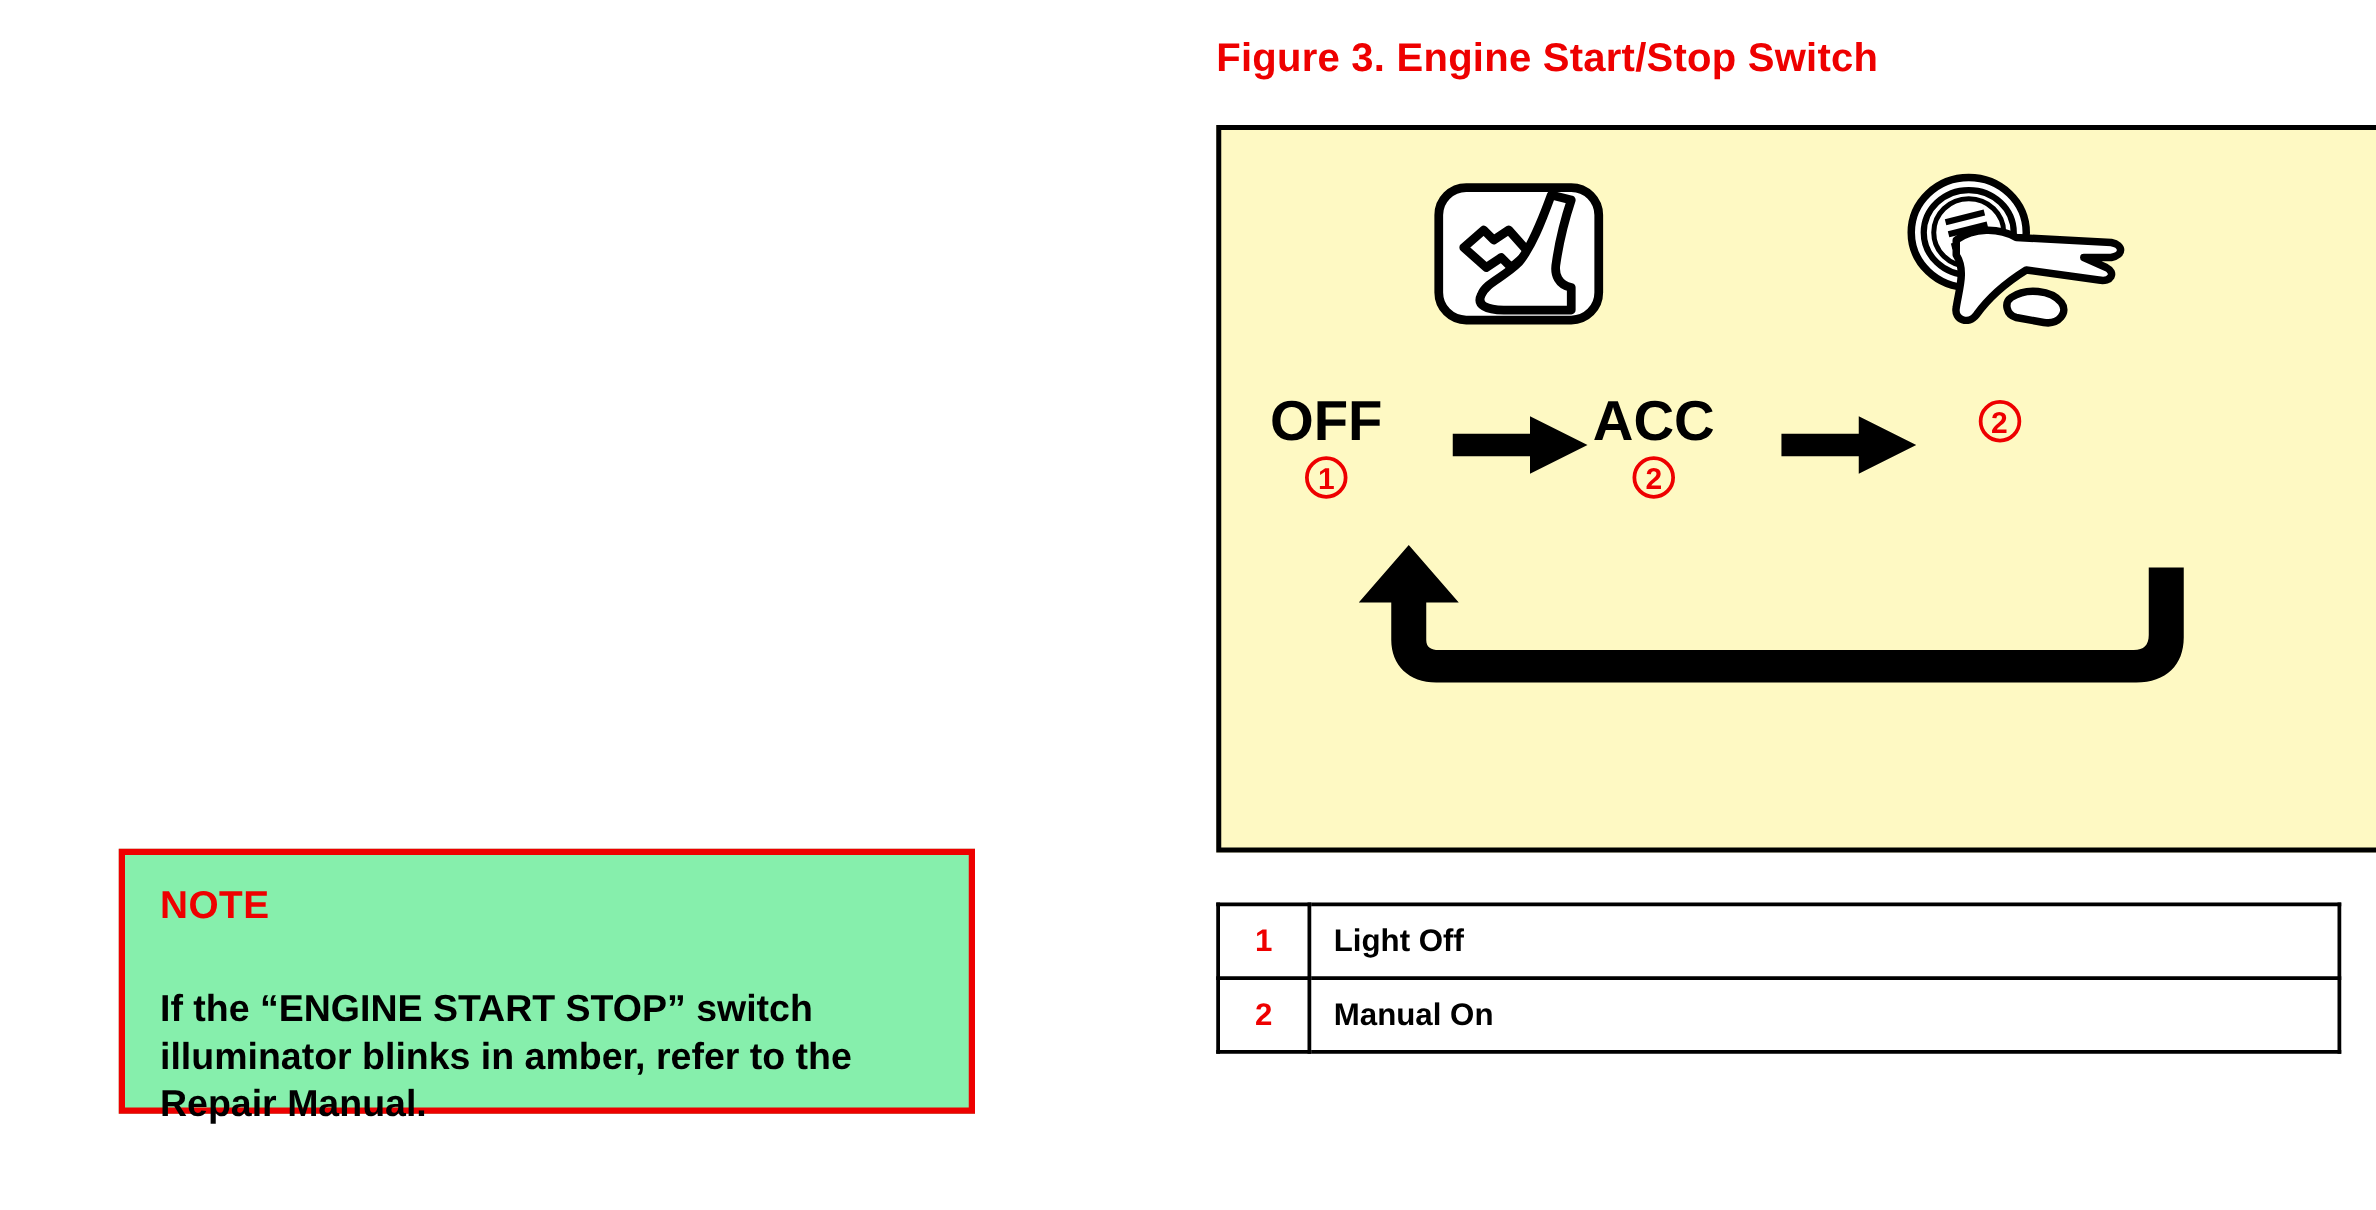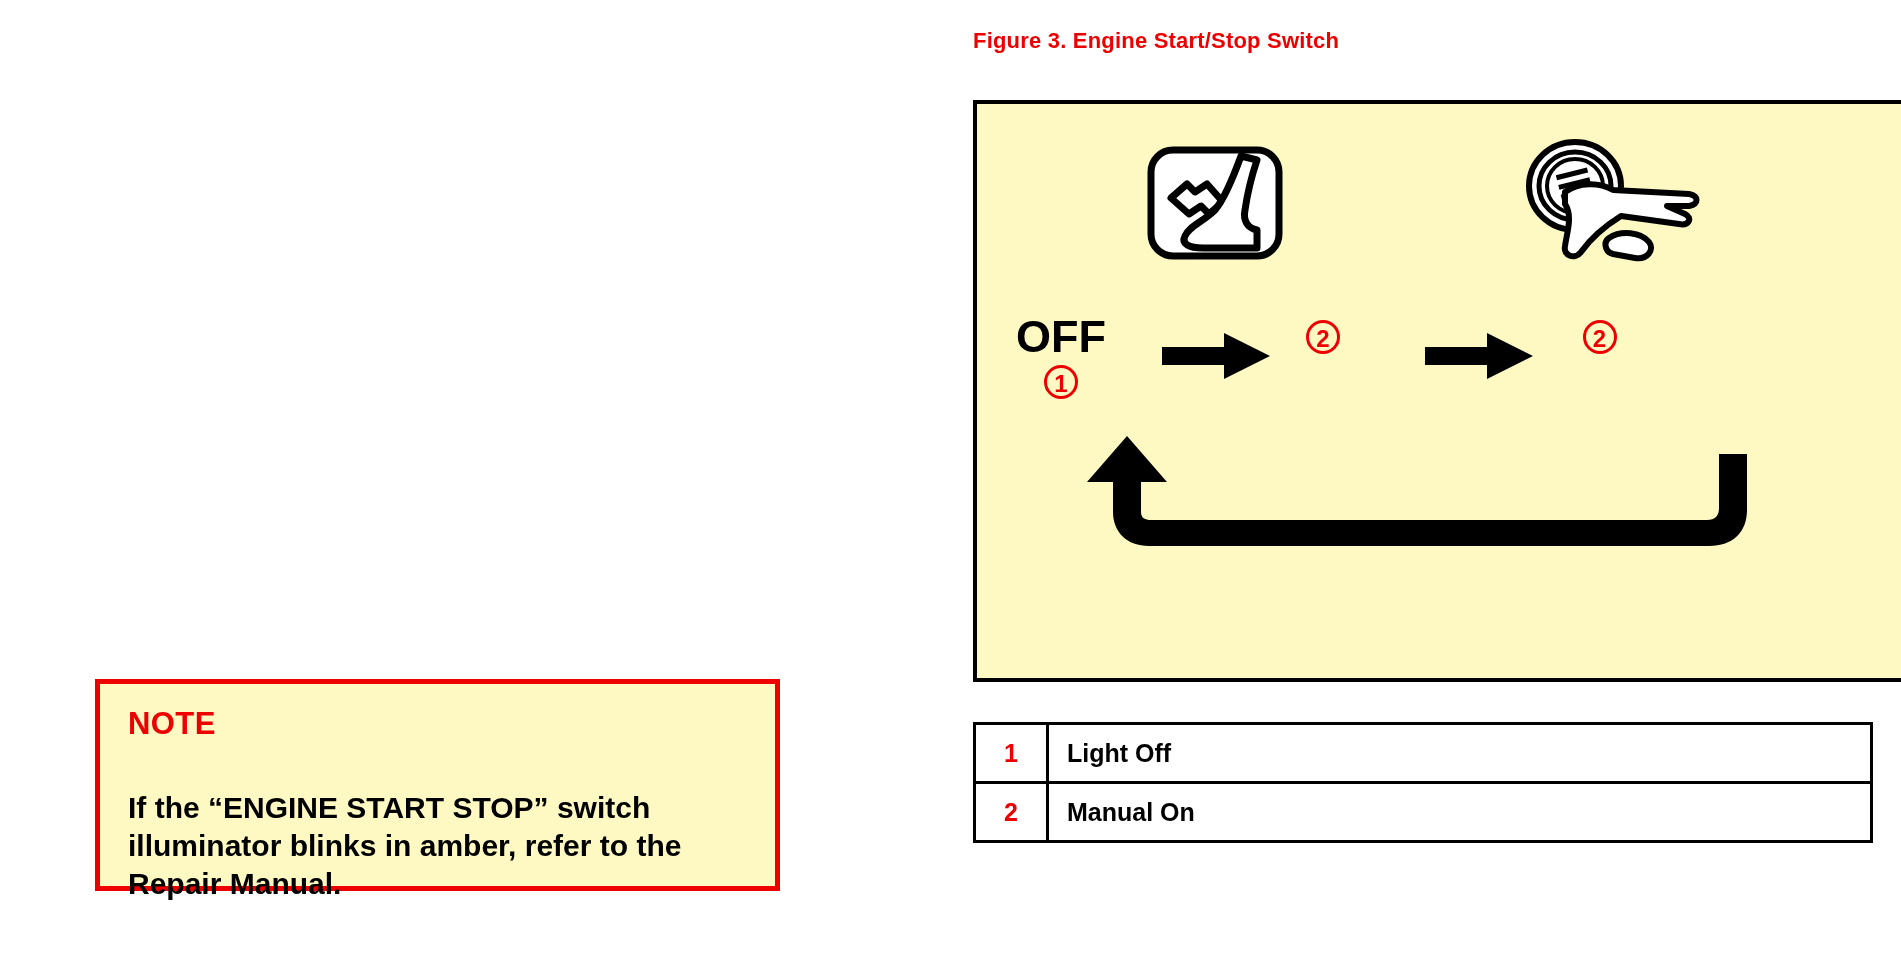--- a/index.html
+++ b/index.html
@@ -13,21 +13,21 @@
     position: relative;
     font-family: "Liberation Sans", sans-serif;
     overflow: hidden;
   }
 
   
   #figure-title {
     position: absolute;
     left: 973px;
     top: 28px;
-    font-size: 22px;
+    font-size: 32px;
     font-weight: bold;
     color: #ee0000;
     letter-spacing: 0.2px;
     white-space: nowrap;
   }
 
   
   #figure-box {
     position: absolute;
     left: 973px;
@@ -131,21 +131,21 @@
 
   
   #note-box {
     position: absolute;
     left: 95px;
     top: 679px;
     width: 685px;
     height: 212px;
     border: 5px solid #ee0000;
     box-sizing: border-box;
-    background: #fef9c3;
+    background: #86efac;
   }
   #note-heading {
     position: absolute;
     left: 28px;
     top: 22px;
     font-size: 31px;
     font-weight: bold;
     color: #ee0000;
     letter-spacing: 0.4px;
   }
@@ -205,20 +205,21 @@
     <div class="callout">1</div>
   </div>
 
   <div class="flow-arrow" id="arrow-off-acc">
     <svg viewBox="0 0 110 50" width="110" height="50">
       <path d="M0 16 L62 16 L62 2 L108 25 L62 48 L62 34 L0 34 Z" fill="#000000"></path>
     </svg>
   </div>
 
   <div class="state-group" id="state-acc">
+    <div class="state-label">ACC</div>
     <div class="callout">2</div>
   </div>
 
   <div class="flow-arrow" id="arrow-acc-igon">
     <svg viewBox="0 0 110 50" width="110" height="50">
       <path d="M0 16 L62 16 L62 2 L108 25 L62 48 L62 34 L0 34 Z" fill="#000000"></path>
     </svg>
   </div>
 
   <div class="state-group" id="state-igon">

